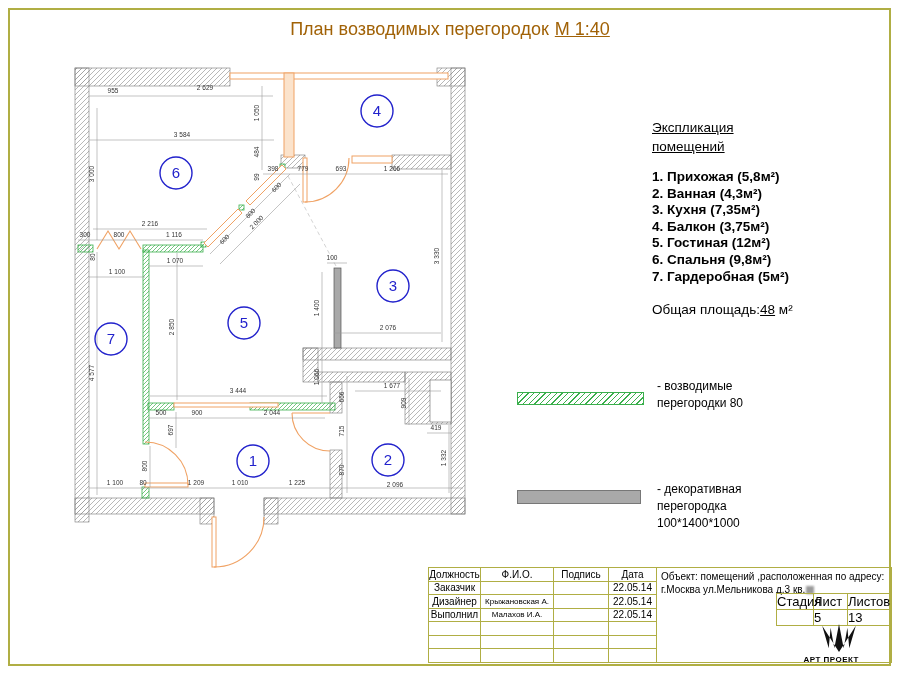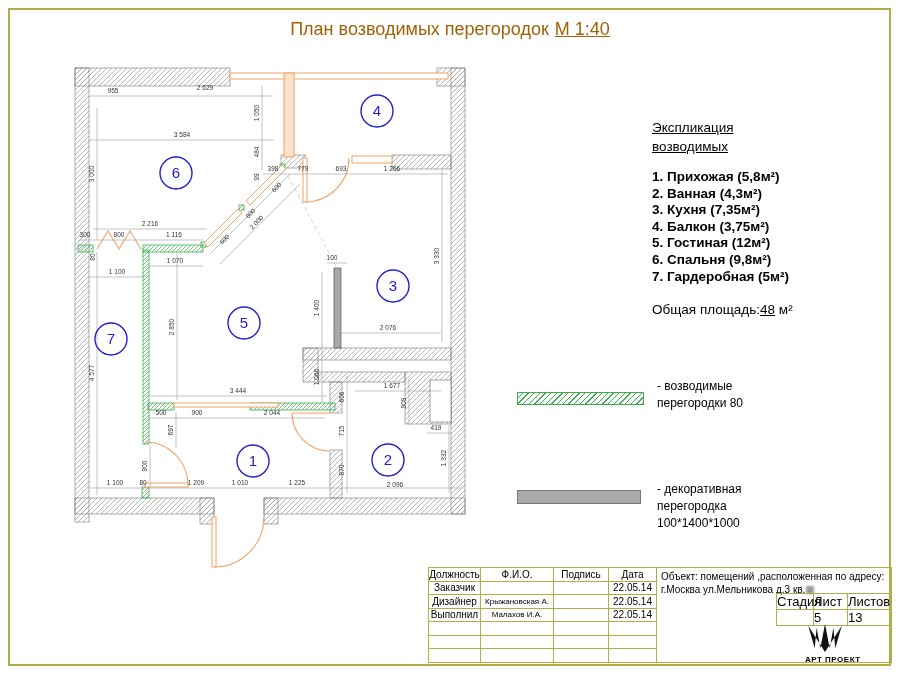--- a/index.html
+++ b/index.html
@@ -55,21 +55,21 @@
   .sig td{border:1px solid var(--olive,#b0ae44);padding:0;text-align:center;
           vertical-align:middle;height:12px;overflow:hidden;white-space:nowrap;font-size:10px;}
   .sig td.small{font-size:8px;}
   .rt{position:absolute;left:228px;top:0;width:234px;height:94px;border:1px solid var(--olive,#b0ae44);}
   .obj{padding:2px 4px 0 4px;font-size:10px;line-height:13px;}
   .blurbox{display:inline-block;width:8px;height:8px;background:#9a9a9a;
            filter:blur(1px);vertical-align:middle;margin-left:1px;}
   .stadia{position:absolute;left:119px;top:25px;width:115px;}
   .stadia td{border:1px solid var(--olive,#b0ae44);text-align:left;height:14px;
              padding:0;font-size:13px;white-space:nowrap;}
-  .logo{position:absolute;left:148px;top:56px;width:76px;text-align:left;}
+  .logo{position:absolute;left:126px;top:56px;width:76px;text-align:right;}
   .logo .lt{font-size:8px;font-weight:bold;letter-spacing:.5px;margin-top:1px;}
 </style>
 </head>
 <body>
 
 <div class="page">
   <div class="frame"></div>
 
   <div class="main-title">
     <span>План возводимых перегородок</span><span class="sc">М 1:40</span>
@@ -232,21 +232,21 @@
         <text x="244" y="328" class="roomn">5</text>
         <circle cx="176" cy="173" r="16" class="roomc"></circle>
         <text x="176" y="178" class="roomn">6</text>
         <circle cx="111" cy="339" r="16" class="roomc"></circle>
         <text x="111" y="344" class="roomn">7</text>
       </g>
   </svg>
 
   <div class="schedule">
     <div class="hd">Экспликация</div>
-    <div class="hd">возводимых</div>
+    <div class="hd">помещений</div>
     <div class="items">
       <div class="it">1. Прихожая (5,8м²)</div>
       <div class="it">2. Ванная (4,3м²)</div>
       <div class="it">3. Кухня (7,35м²)</div>
       <div class="it">4. Балкон (3,75м²)</div>
       <div class="it">5. Гостиная (12м²)</div>
       <div class="it">6. Спальня (9,8м²)</div>
       <div class="it">7. Гардеробная (5м²)</div>
     </div>
     <div class="total">

